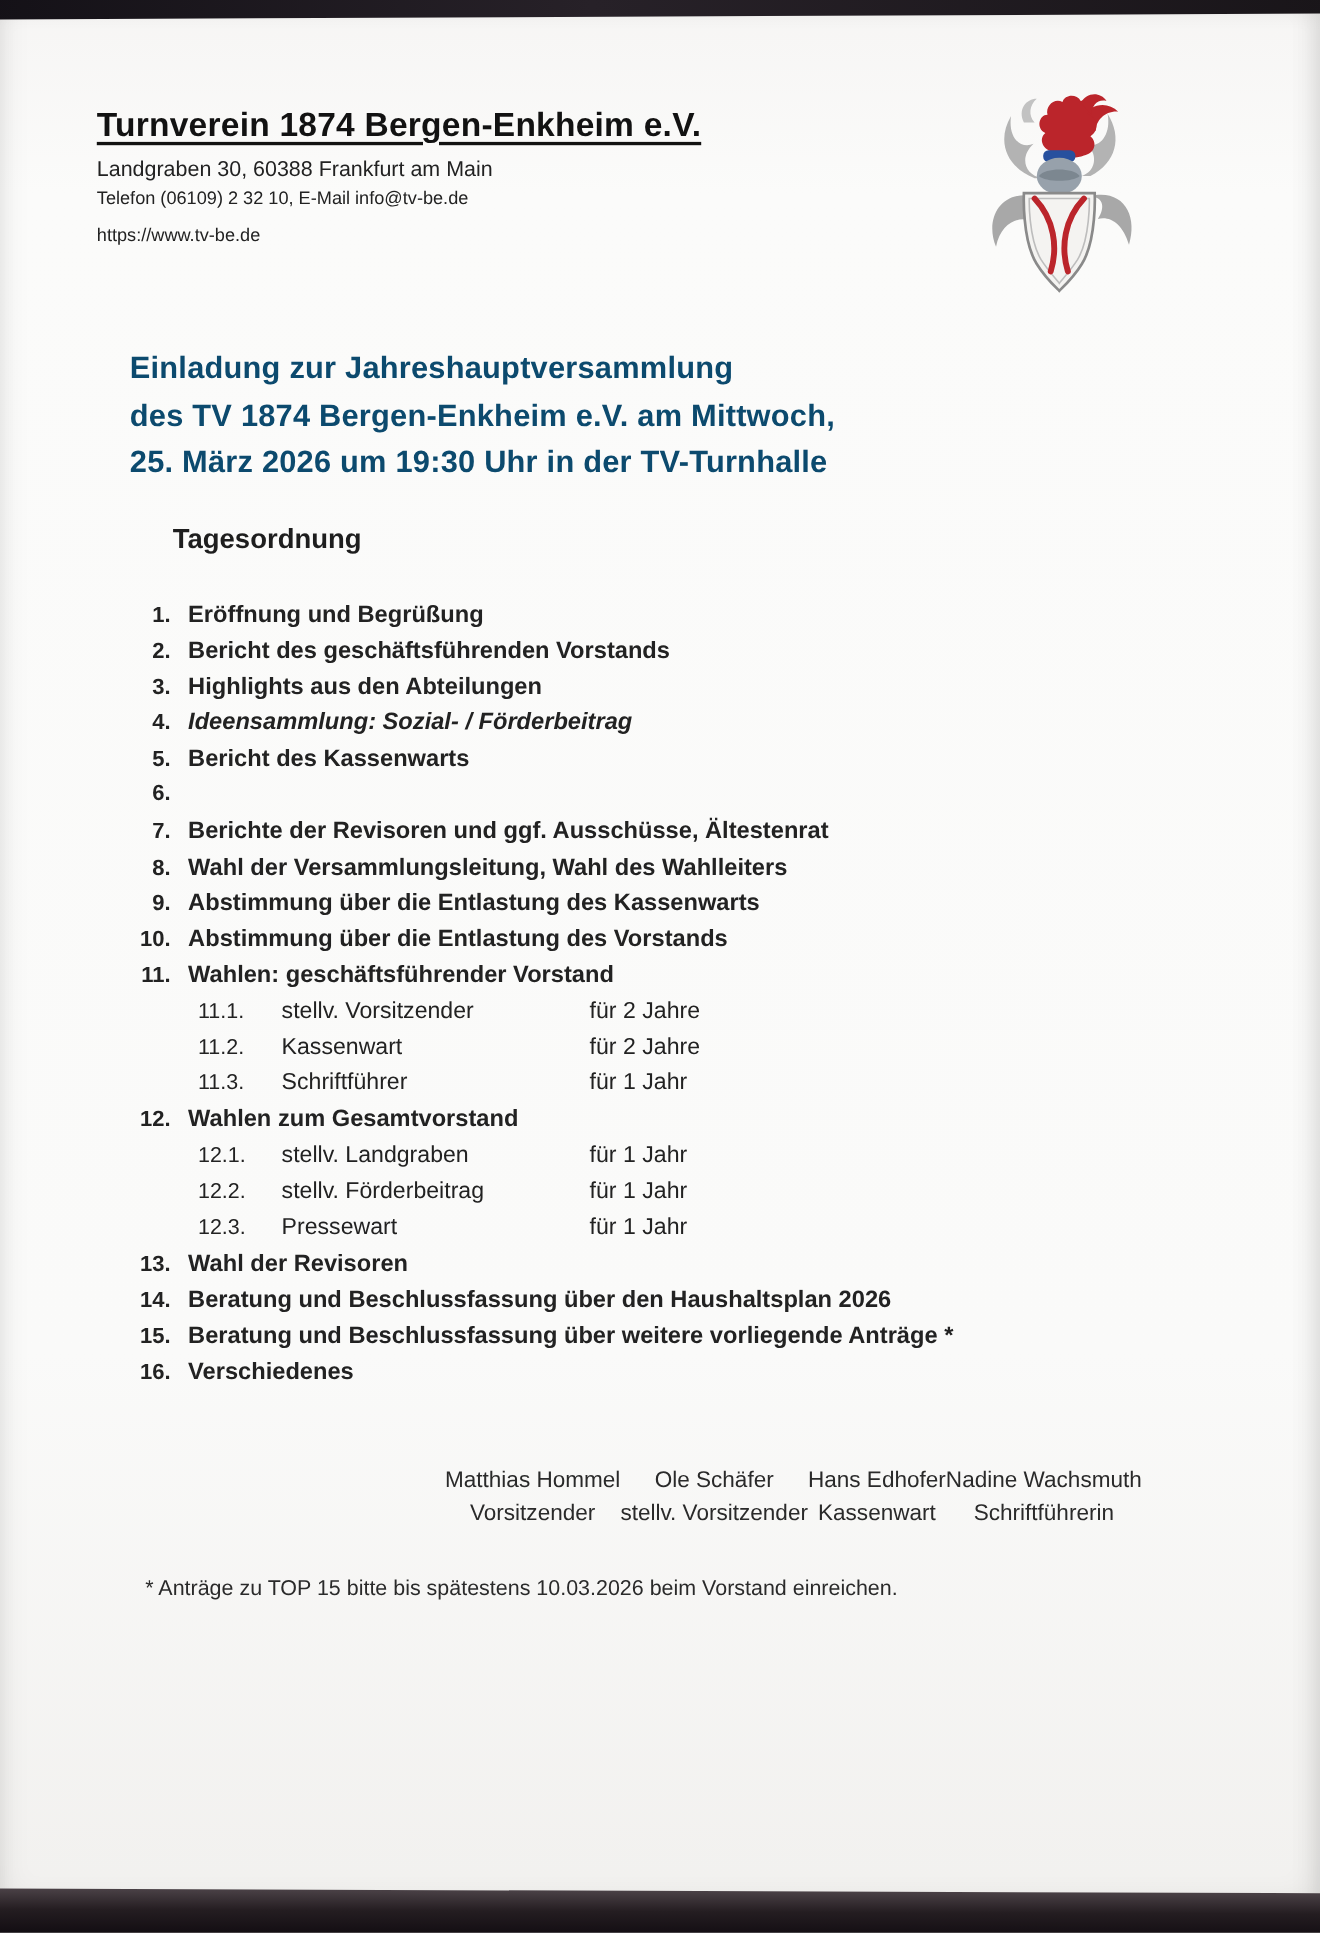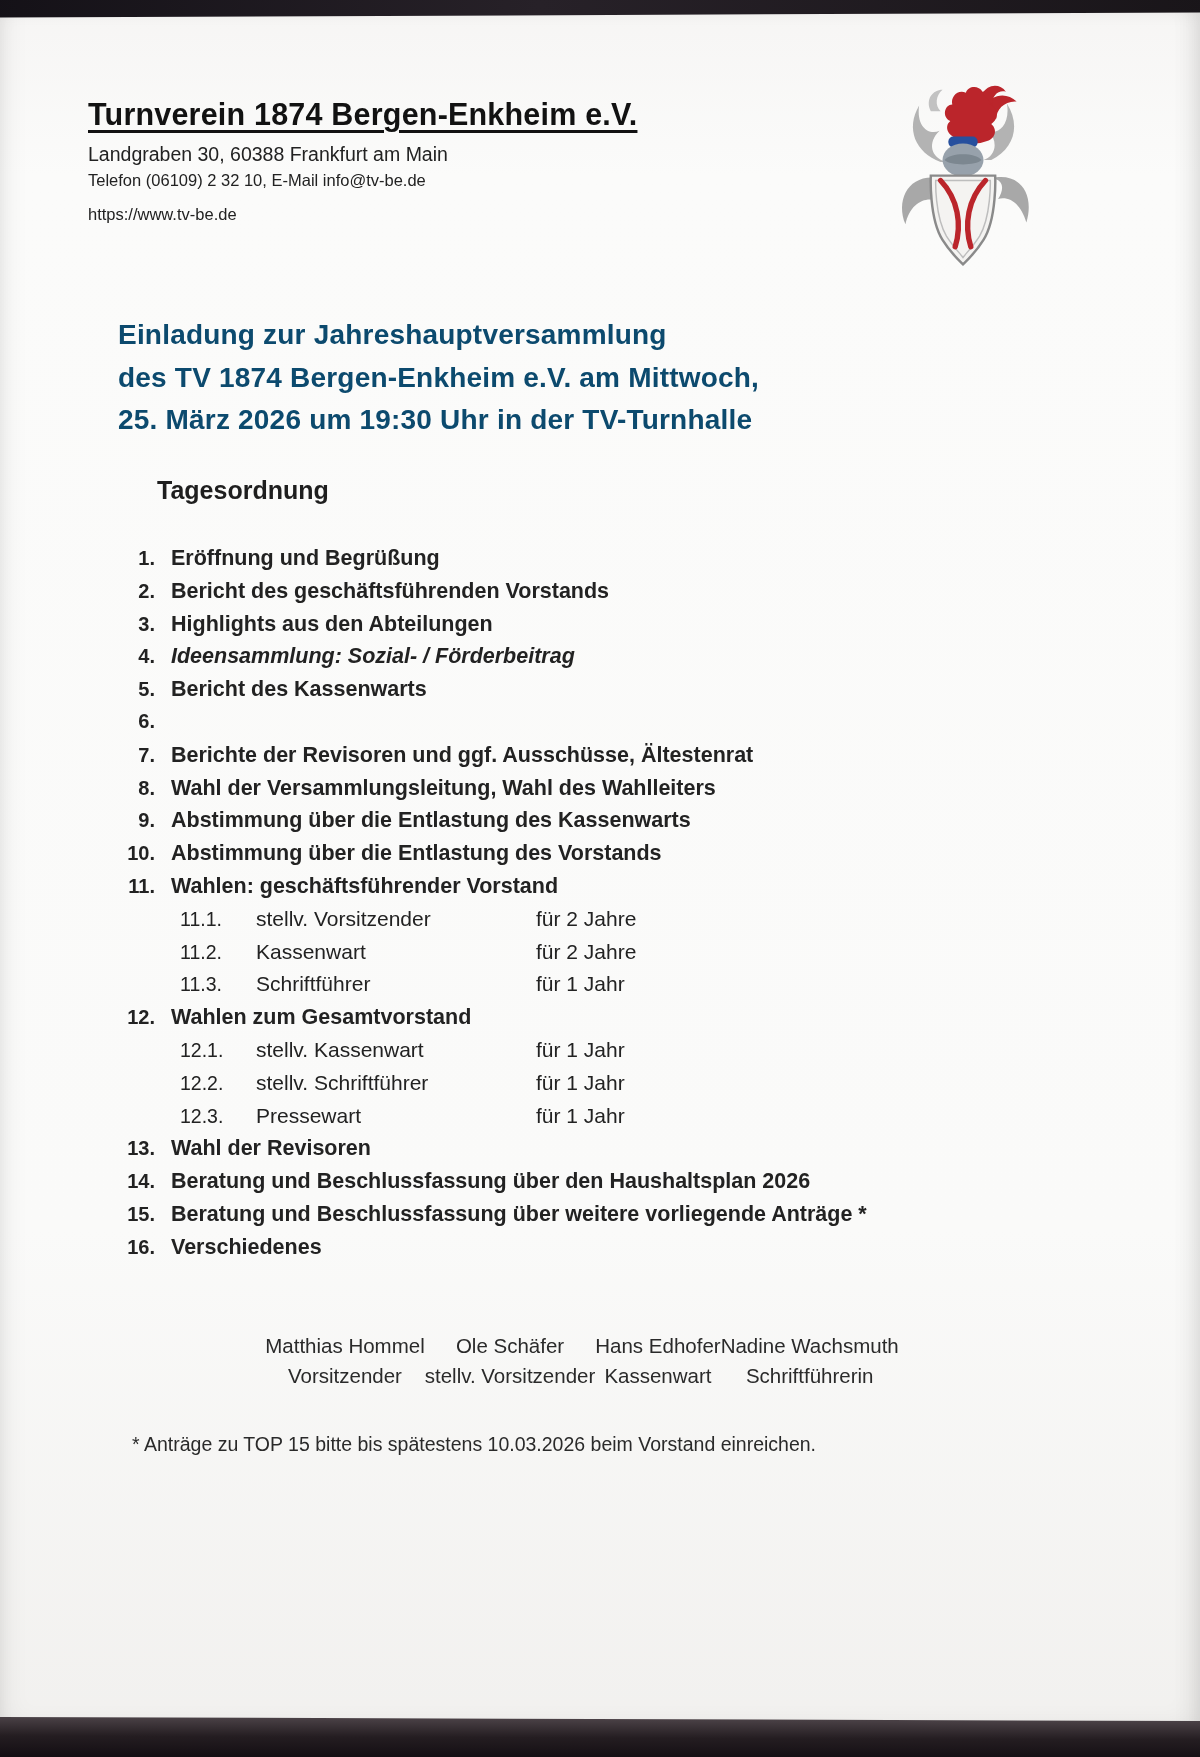--- a/index.html
+++ b/index.html
@@ -65,21 +65,21 @@
   .row.main .t { margin-left:16px; white-space:nowrap; }
   .row.italic .t, .row.italic .n + .t { font-style:italic; }
   .row.sub { font-weight:400; padding-left:80px; font-size:21px; }
   .row.sub .sn { width:76px; flex:none; font-size:19.5px; }
   .row.sub .st { width:280px; flex:none; }
   .row.sub .term { white-space:nowrap; }
 
   
   .signatures {
     position:absolute; left:126px; top:1334px; width:912px;
-    display:flex; justify-content:center; text-align:center;
+    display:flex; justify-content:flex-end; text-align:center;
     font-size:20.5px; color:#2a2a2a;
   }
   .sig-role { margin-top:6px; }
 
   .footnote {
     position:absolute; left:132px; top:1433px;
     font-size:19.5px; color:#2a2a2a;
   }
 </style>
 </head>
@@ -183,26 +183,26 @@
     <span class="sn">11.3.</span>
     <span class="st">Schriftführer</span>
     <span class="term">für 1 Jahr</span>
   </div>
   <div class="row main">
     <span class="n">12.</span>
     <span class="t">Wahlen zum Gesamtvorstand</span>
   </div>
   <div class="row sub">
     <span class="sn">12.1.</span>
-    <span class="st">stellv. Kassenwart</span>
+    <span class="st">stellv. Landgraben</span>
     <span class="term">für 1 Jahr</span>
   </div>
   <div class="row sub">
     <span class="sn">12.2.</span>
-    <span class="st">stellv. Schriftführer</span>
+    <span class="st">stellv. Förderbeitrag</span>
     <span class="term">für 1 Jahr</span>
   </div>
   <div class="row sub">
     <span class="sn">12.3.</span>
     <span class="st">Pressewart</span>
     <span class="term">für 1 Jahr</span>
   </div>
   <div class="row main">
     <span class="n">13.</span>
     <span class="t">Wahl der Revisoren</span>

